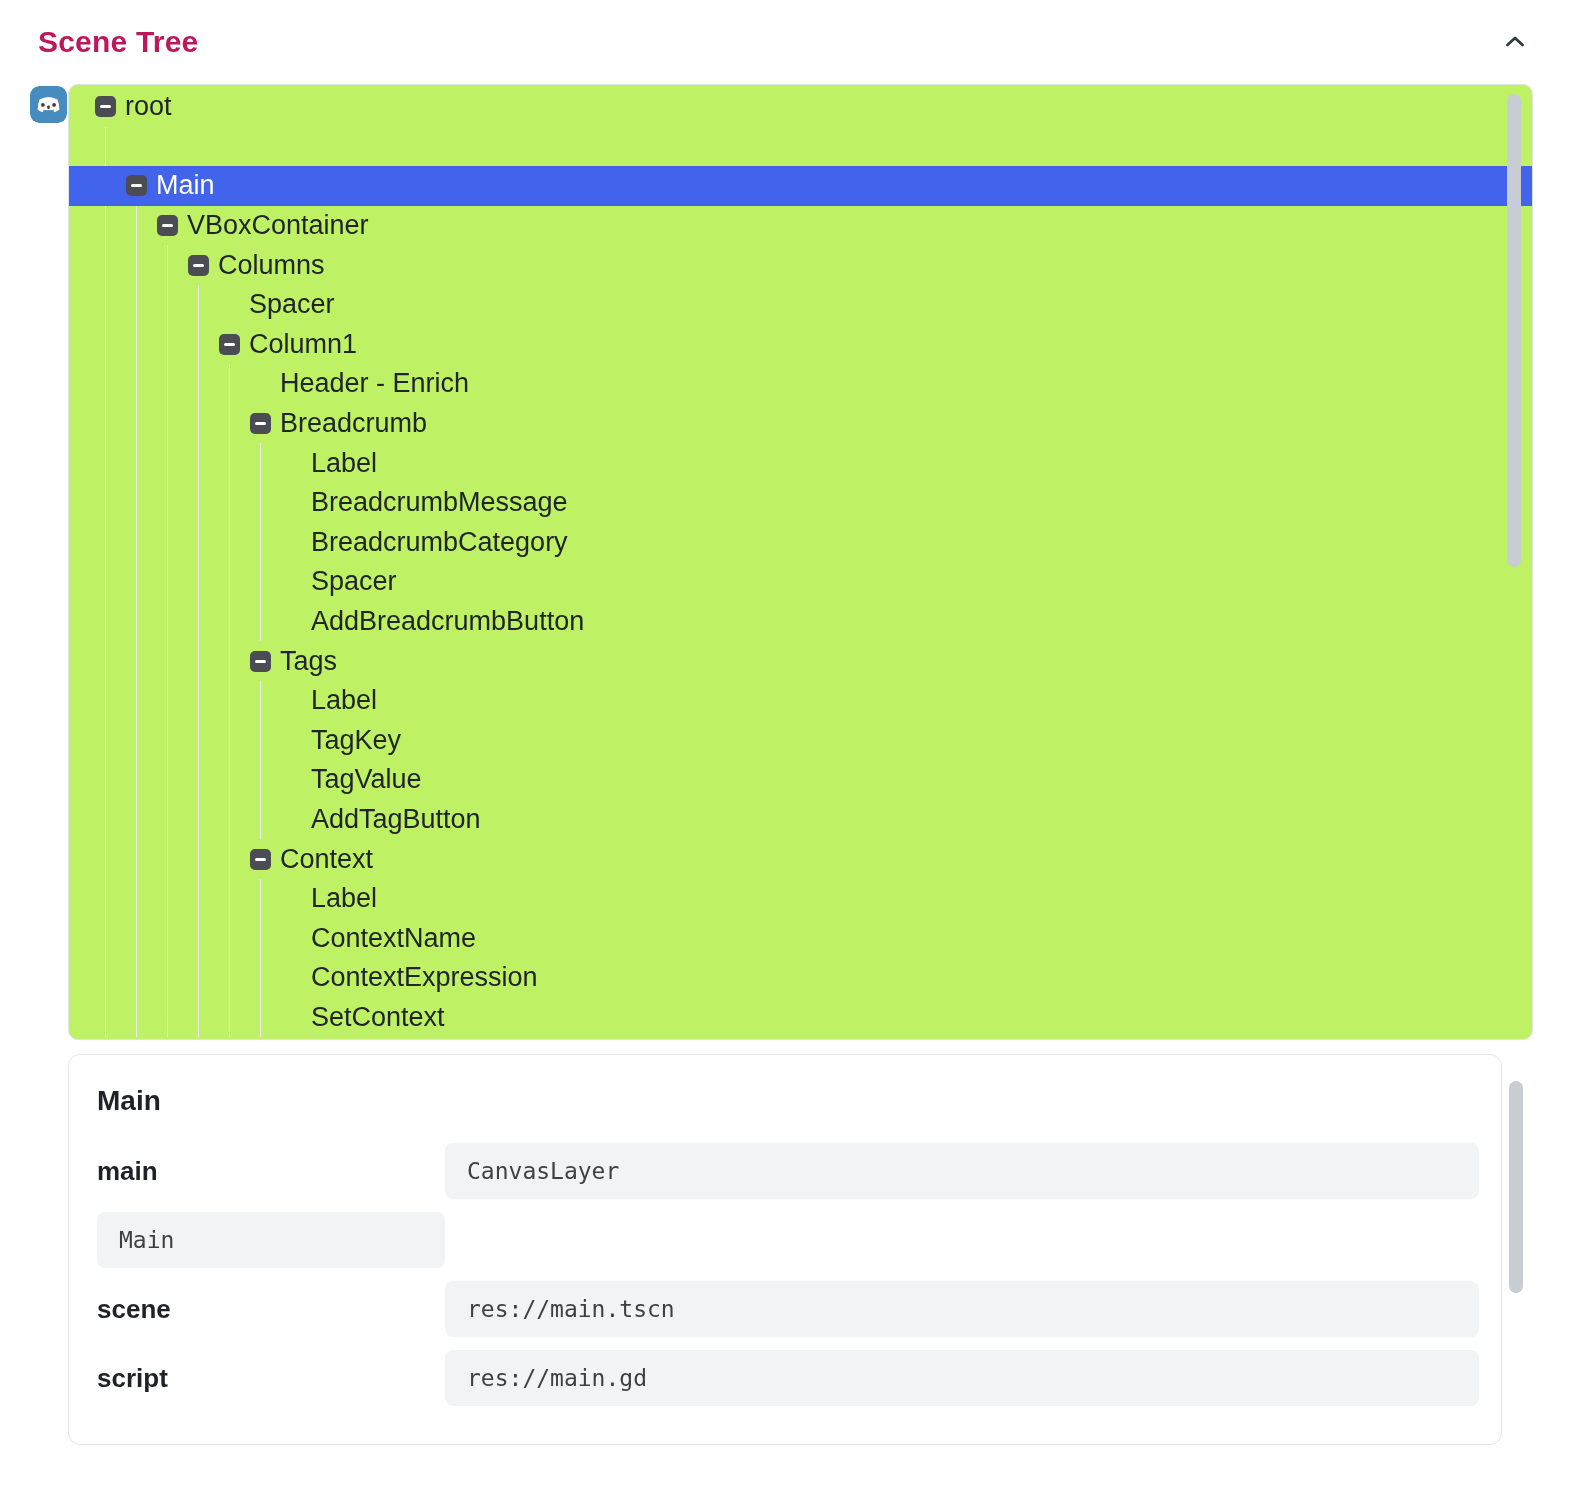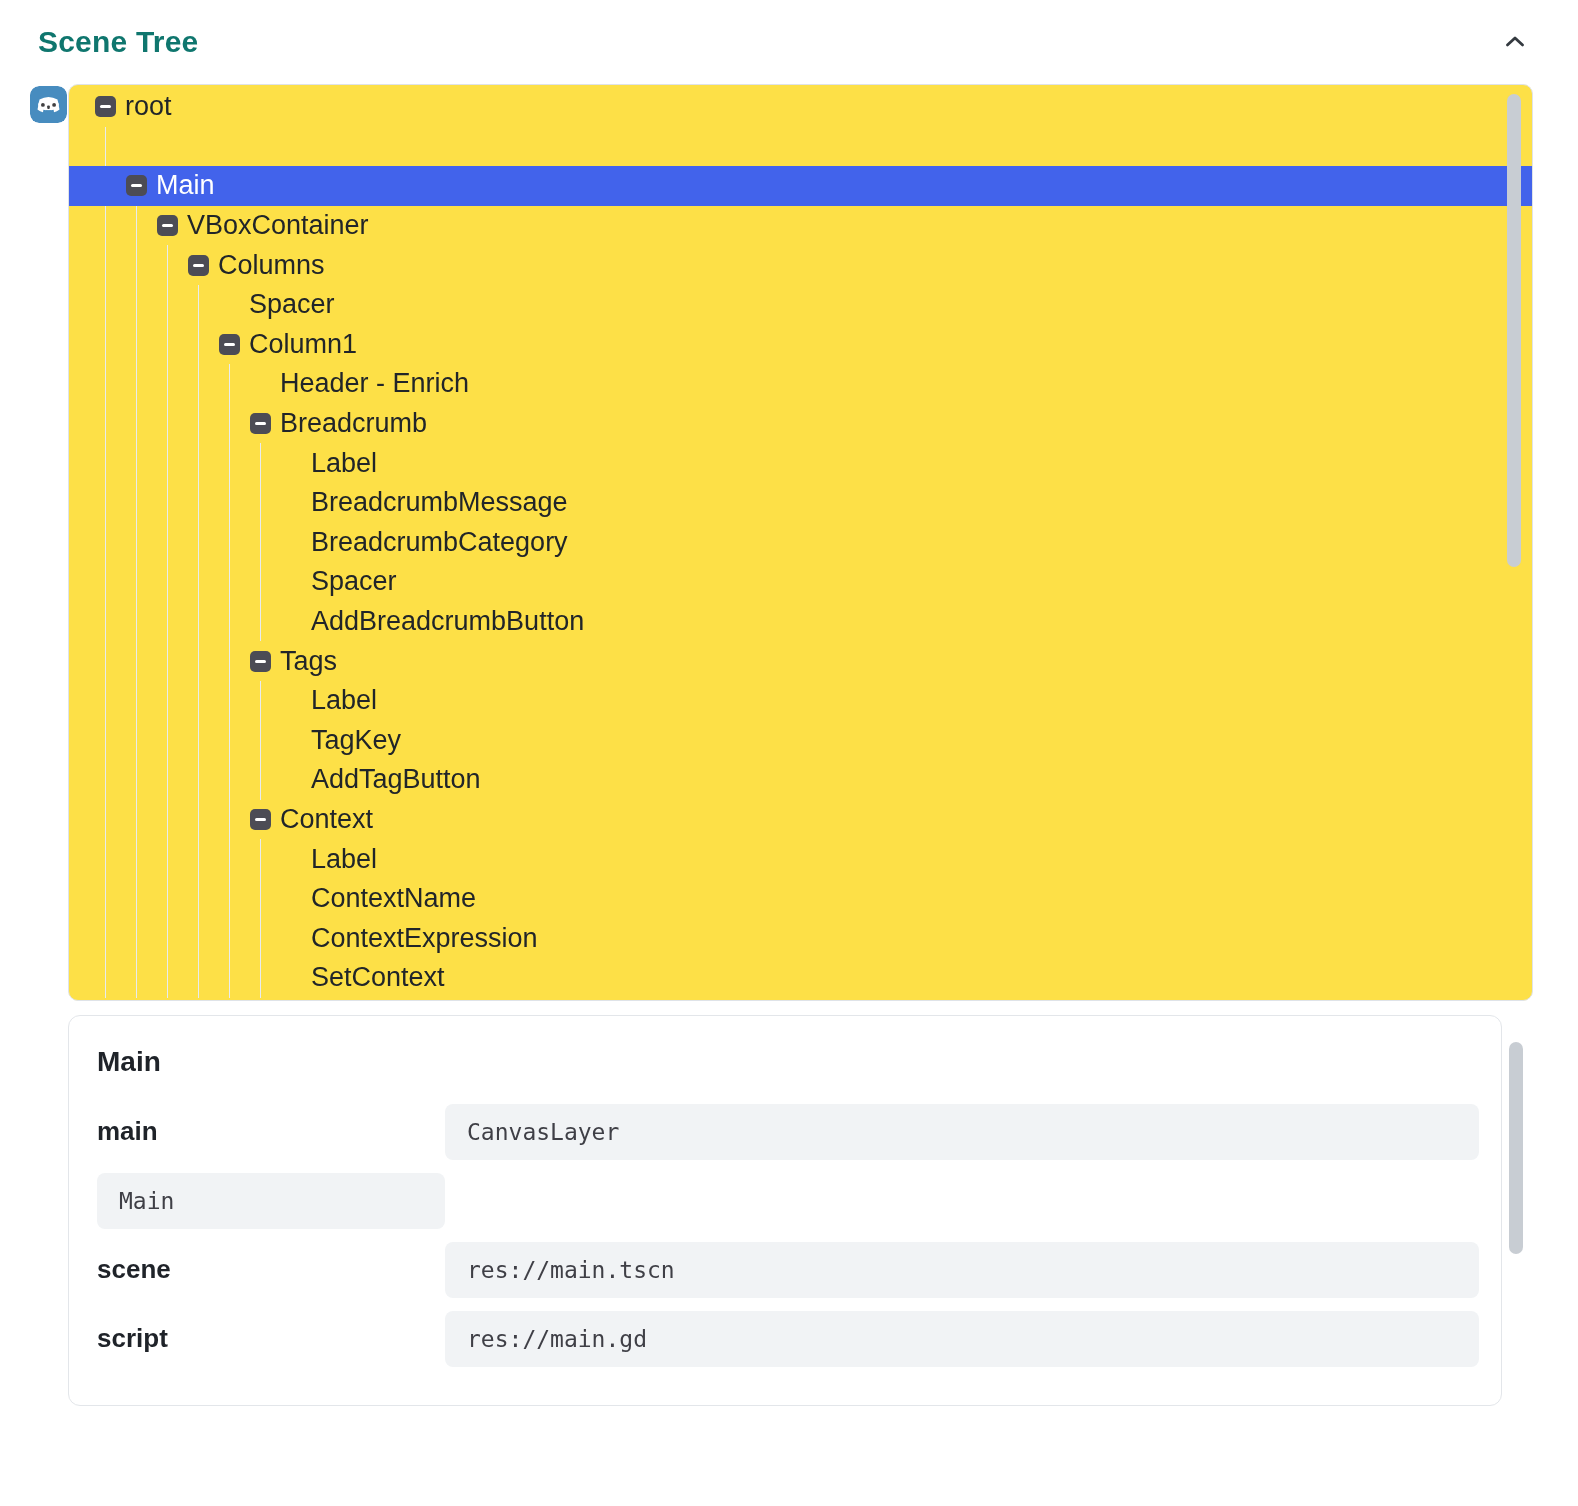--- a/index.html
+++ b/index.html
@@ -20,35 +20,35 @@
     color:var(--text);
     padding:20px 45px 0 38px;
     position:relative;
   }
   
   .panel-header{
     display:flex;align-items:center;justify-content:space-between;
     height:44px;margin-bottom:20px;
   }
   .panel-title{
-    font-size:30px;font-weight:700;color:#0f766e;letter-spacing:.2px;
+    font-size:30px;font-weight:700;color:#be185d;letter-spacing:.2px;
   }
   .chevron-btn{
     background:none;border:none;padding:0;cursor:pointer;
     width:36px;height:36px;display:flex;align-items:center;justify-content:center;
   }
   
   .tree-area{position:relative;margin-left:30px;}
   .godot-badge{
     position:absolute;left:-38px;top:2px;width:37px;height:37px;
     border-radius:9px;overflow:hidden;
   }
   .tree-box{
     border:1px solid var(--border);border-radius:10px;
-    background:#fde047;position:relative;overflow:hidden;
+    background:#bef264;position:relative;overflow:hidden;
     padding:2px 0;
   }
   .row{
     display:flex;align-items:center;height:39.6px;
     padding-left:26px;white-space:nowrap;cursor:default;
   }
   .row .label{font-size:27px;color:var(--text);}
   .row.selected{background:var(--selected-bg);}
   .row.selected .label{color:#ffffff;}
   .row.selected .guide::before{display:none;}
@@ -269,20 +269,30 @@
           <span class="label">TagKey</span>
         </div>
         <div class="row">
           <span class="guide"></span>
           <span class="guide"></span>
           <span class="guide"></span>
           <span class="guide"></span>
           <span class="guide"></span>
           <span class="guide"></span>
           <span class="toggle-spacer"></span>
+          <span class="label">TagValue</span>
+        </div>
+        <div class="row">
+          <span class="guide"></span>
+          <span class="guide"></span>
+          <span class="guide"></span>
+          <span class="guide"></span>
+          <span class="guide"></span>
+          <span class="guide"></span>
+          <span class="toggle-spacer"></span>
           <span class="label">AddTagButton</span>
         </div>
         <div class="row">
           <span class="guide"></span>
           <span class="guide"></span>
           <span class="guide"></span>
           <span class="guide"></span>
           <span class="guide"></span>
           <span class="toggle">
             <span class="minus"></span>

